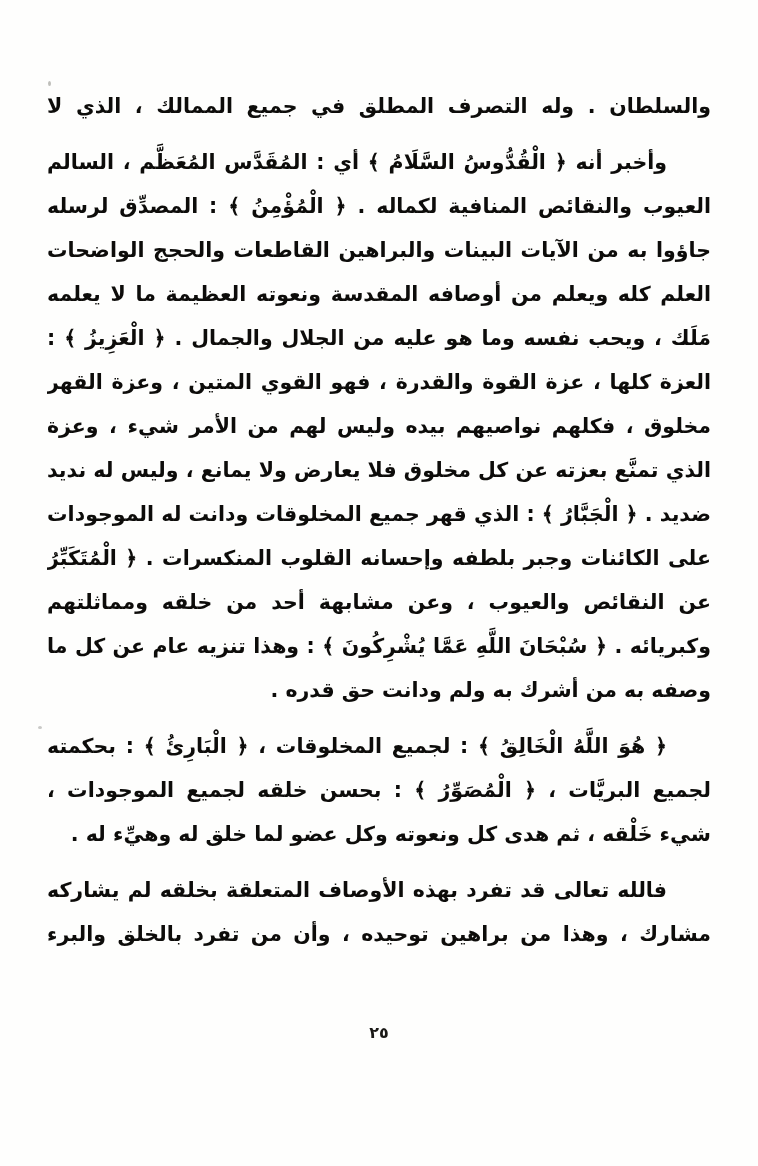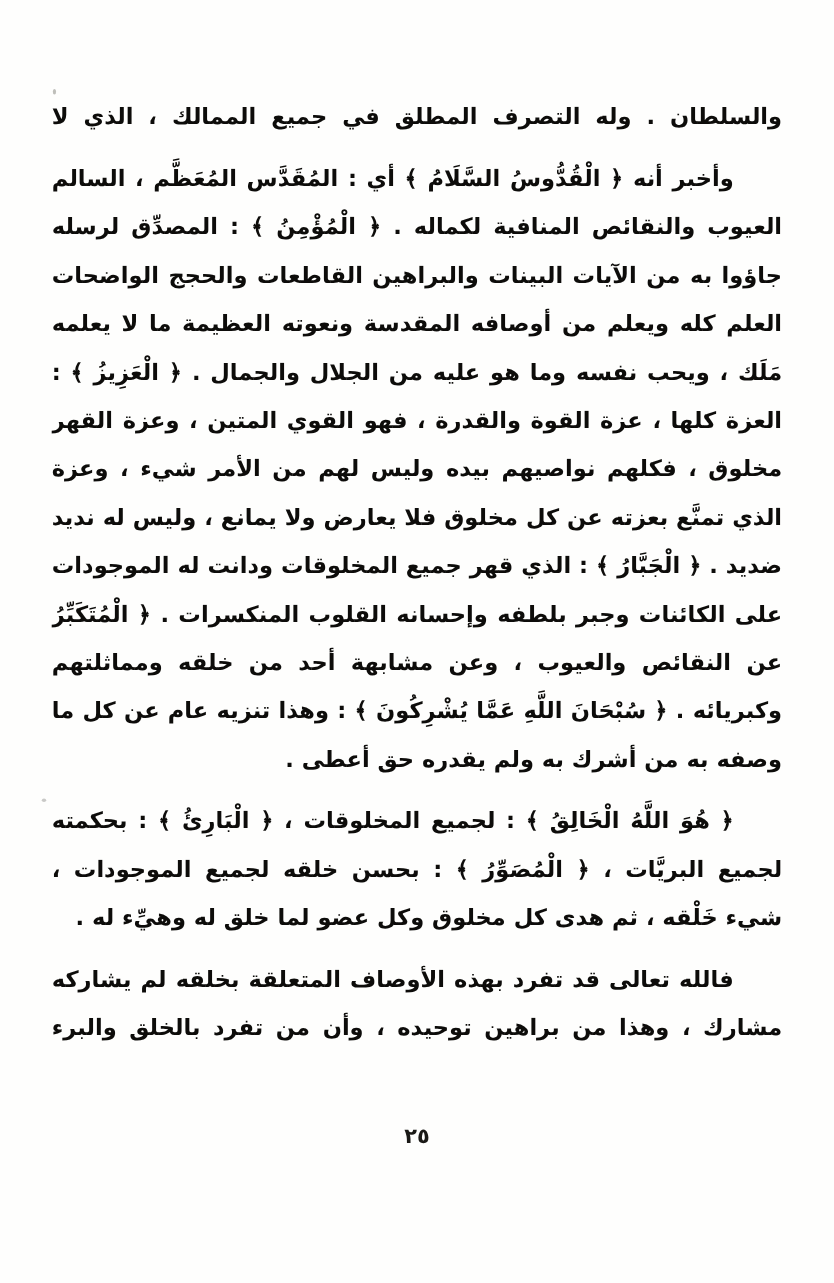--- a/index.html
+++ b/index.html
@@ -54,21 +54,21 @@
   }
   .page-number {
     position: absolute;
     top: 1018px;
     left: 0;
     right: 0;
     text-align: center;
     color: #1a1916;
     font-family: "DejaVu Sans", sans-serif;
     font-weight: 700;
-    font-size: 19px;
+    font-size: 16px;
     line-height: 30px;
   }
   .speck {
     position: absolute;
     background: #8a8a84;
     border-radius: 50%;
   }
   .speck.s1 { top: 81px; right: 707px; width: 3px; height: 5px; opacity: .55; }
   .speck.s2 { top: 726px; right: 716px; width: 4px; height: 3px; opacity: .45; }
 </style>
@@ -89,26 +89,26 @@
         <span class="line justify">جاؤوا به من الآيات البينات والبراهين القاطعات والحجج الواضحات ، الذي له</span>
         <span class="line justify">العلم كله ويعلم من أوصافه المقدسة ونعوته العظيمة ما لا يعلمه بشر ولا</span>
         <span class="line justify">مَلَك ، ويحب نفسه وما هو عليه من الجلال والجمال . ﴿ الْعَزِيزُ ﴾ : الذي له</span>
         <span class="line justify">العزة كلها ، عزة القوة والقدرة ، فهو القوي المتين ، وعزة القهر والغلبة لكل</span>
         <span class="line justify">مخلوق ، فكلهم نواصيهم بيده وليس لهم من الأمر شيء ، وعزة الامتناع ،</span>
         <span class="line justify">الذي تمنَّع بعزته عن كل مخلوق فلا يعارض ولا يمانع ، وليس له نديد ولا</span>
         <span class="line justify">ضديد . ﴿ الْجَبَّارُ ﴾ : الذي قهر جميع المخلوقات ودانت له الموجودات واعتلى</span>
         <span class="line justify">على الكائنات وجبر بلطفه وإحسانه القلوب المنكسرات . ﴿ الْمُتَكَبِّرُ ﴾ :</span>
         <span class="line justify">عن النقائص والعيوب ، وعن مشابهة أحد من خلقه ومماثلتهم لعظمته</span>
         <span class="line justify">وكبريائه . ﴿ سُبْحَانَ اللَّهِ عَمَّا يُشْرِكُونَ ﴾ : وهذا تنزيه عام عن كل ما</span>
-        <span class="line end">وصفه به من أشرك به ولم يقدره حق أعطى .</span>
+        <span class="line end">وصفه به من أشرك به ولم ودانت حق قدره .</span>
       </p>
       <p class="para indent">
         <span class="line justify">﴿ هُوَ اللَّهُ الْخَالِقُ ﴾ : لجميع المخلوقات ، ﴿ الْبَارِئُ ﴾ : بحكمته ولطفه</span>
         <span class="line justify">لجميع البريَّات ، ﴿ الْمُصَوِّرُ ﴾ : بحسن خلقه لجميع الموجودات ، أعطى كل</span>
-        <span class="line end">شيء خَلْقه ، ثم هدى كل مخلوق وكل عضو لما خلق له وهيِّء له .</span>
+        <span class="line end">شيء خَلْقه ، ثم هدى كل ونعوته وكل عضو لما خلق له وهيِّء له .</span>
       </p>
       <p class="para indent">
         <span class="line justify">فالله تعالى قد تفرد بهذه الأوصاف المتعلقة بخلقه لم يشاركه في ذلك</span>
         <span class="line justify">مشارك ، وهذا من براهين توحيده ، وأن من تفرد بالخلق والبرء والتصوير</span>
       </p>
     </main>
 
   <div class="page-number">٢٥</div>
 </div>
 

